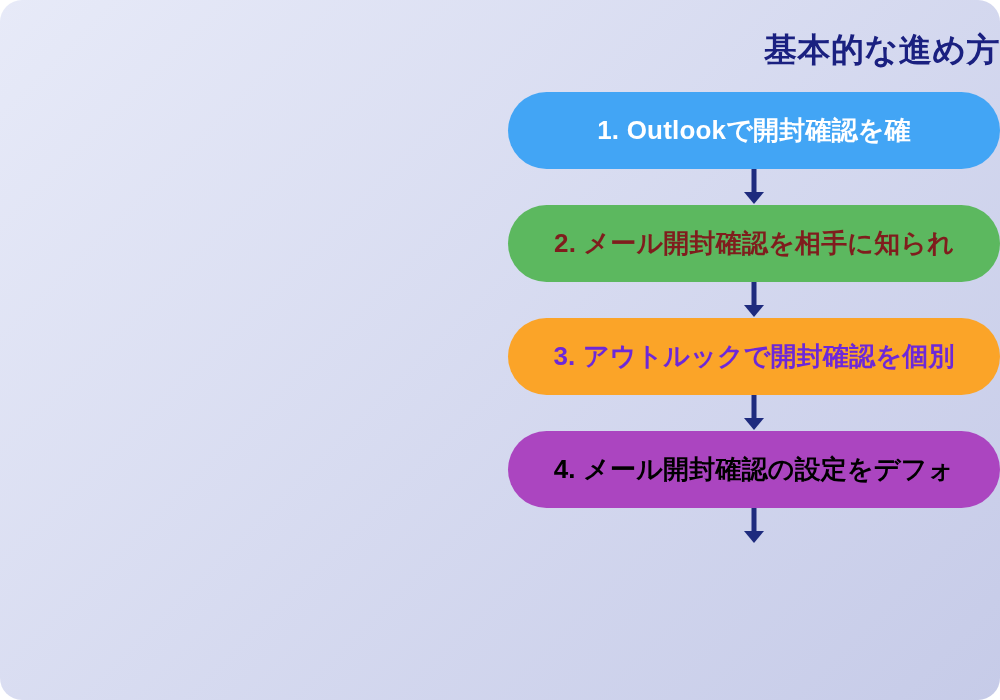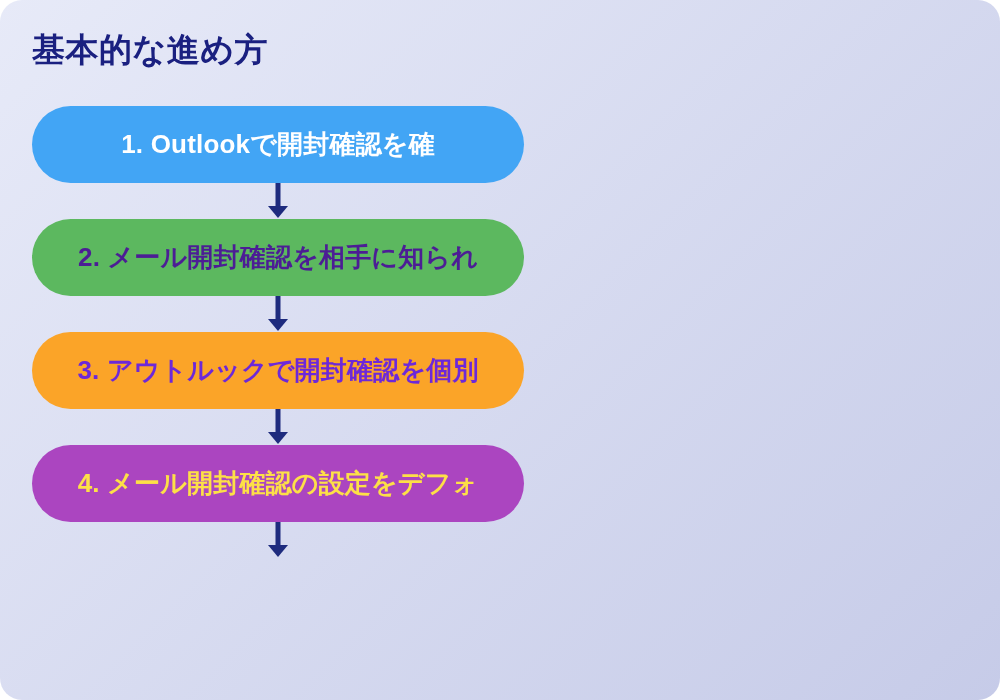--- a/index.html
+++ b/index.html
@@ -12,39 +12,39 @@
     position: relative;
     width: 1000px;
     height: 700px;
     box-sizing: border-box;
     border-radius: 22px;
     overflow: hidden;
     background: linear-gradient(135deg, #e7eaf8 0%, #e3e7f6 35%, #d6dbf0 70%, #c6cbe8 100%);
     font-family: "Liberation Sans", "DejaVu Sans", sans-serif;
     display: flex;
     flex-direction: column;
-    align-items: flex-start;
+    align-items: flex-end;
     padding-left: 32px;
   }
 
   
   #flow-title {
     margin-top: 30px;
     font-size: 33px;
     font-weight: bold;
     color: #1a2080;
     letter-spacing: 0.5px;
     line-height: 1.2;
     text-align: center;
     white-space: nowrap;
   }
 
   
   #flow-steps {
-    margin-top: 36px;
+    margin-top: 22px;
     width: 492px;
     display: flex;
     flex-direction: column;
     align-items: center;
   }
 
   .step-box {
     width: 492px;
     height: 77px;
     border-radius: 39px;
@@ -85,39 +85,39 @@
     <div class="step-box" style="background-color: rgb(66, 165, 245);">
       <span class="step-label" style="color: rgb(255, 255, 255);">1. Outlookで開封確認を確</span>
     </div>
 
     <svg class="connector" viewBox="0 0 24 36" xmlns="http://www.w3.org/2000/svg">
       <rect x="9.5" y="0" width="5" height="25" fill="#1e2b7e"></rect>
       <polygon points="2,23 22,23 12,35" fill="#1e2b7e"></polygon>
     </svg>
 
     <div class="step-box" style="background-color: rgb(92, 184, 95);">
-      <span class="step-label" style="color: #4c1d95;">2. メール開封確認を相手に知られ</span>
+      <span class="step-label" style="color: #7f1d1d;">2. メール開封確認を相手に知られ</span>
     </div>
 
     <svg class="connector" viewBox="0 0 24 36" xmlns="http://www.w3.org/2000/svg">
       <rect x="9.5" y="0" width="5" height="25" fill="#1e2b7e"></rect>
       <polygon points="2,23 22,23 12,35" fill="#1e2b7e"></polygon>
     </svg>
 
     <div class="step-box" style="background-color: rgb(251, 164, 40);">
       <span class="step-label" style="color: #6d28d9;">3. アウトルックで開封確認を個別</span>
     </div>
 
     <svg class="connector" viewBox="0 0 24 36" xmlns="http://www.w3.org/2000/svg">
       <rect x="9.5" y="0" width="5" height="25" fill="#1e2b7e"></rect>
       <polygon points="2,23 22,23 12,35" fill="#1e2b7e"></polygon>
     </svg>
 
     <div class="step-box" style="background-color: rgb(171, 69, 192);">
-      <span class="step-label" style="color: #fde047;">4. メール開封確認の設定をデフォ</span>
+      <span class="step-label" style="color: #000000;">4. メール開封確認の設定をデフォ</span>
     </div>
 
     <svg class="connector" viewBox="0 0 24 36" xmlns="http://www.w3.org/2000/svg">
       <rect x="9.5" y="0" width="5" height="25" fill="#1e2b7e"></rect>
       <polygon points="2,23 22,23 12,35" fill="#1e2b7e"></polygon>
     </svg>
 
 
   </div>
 </div>

